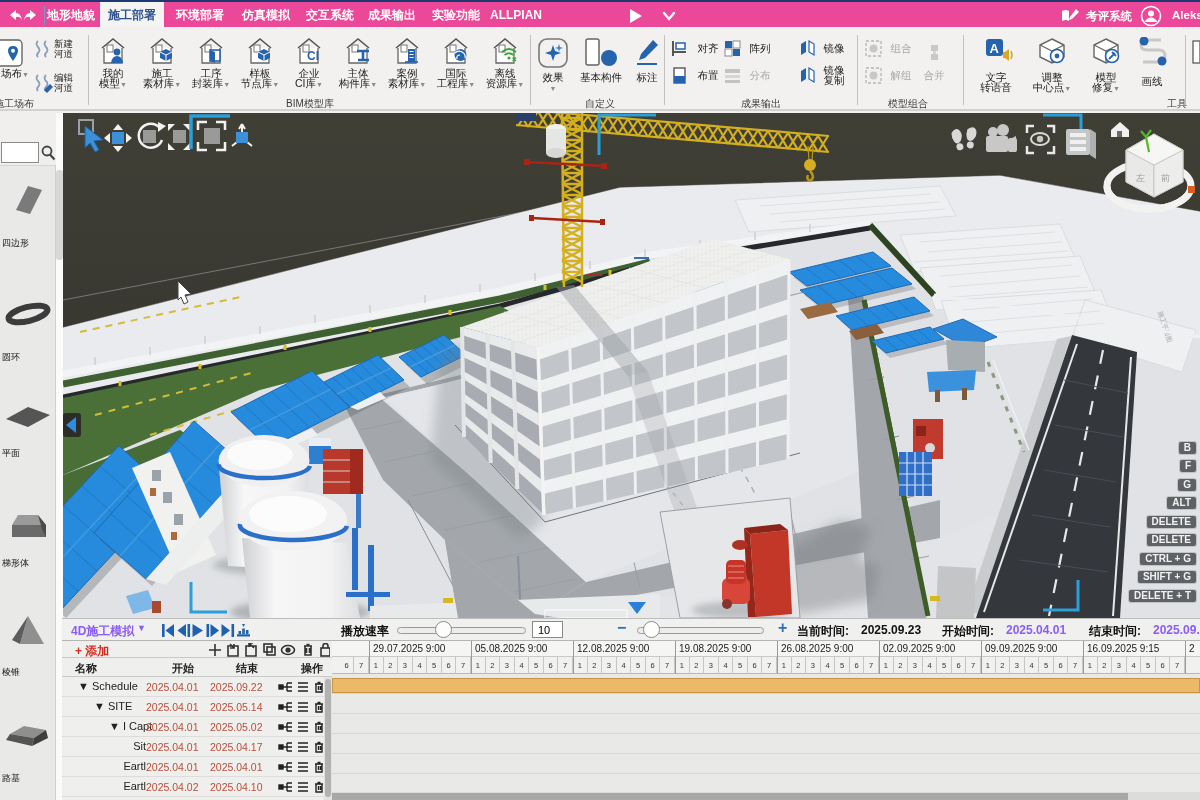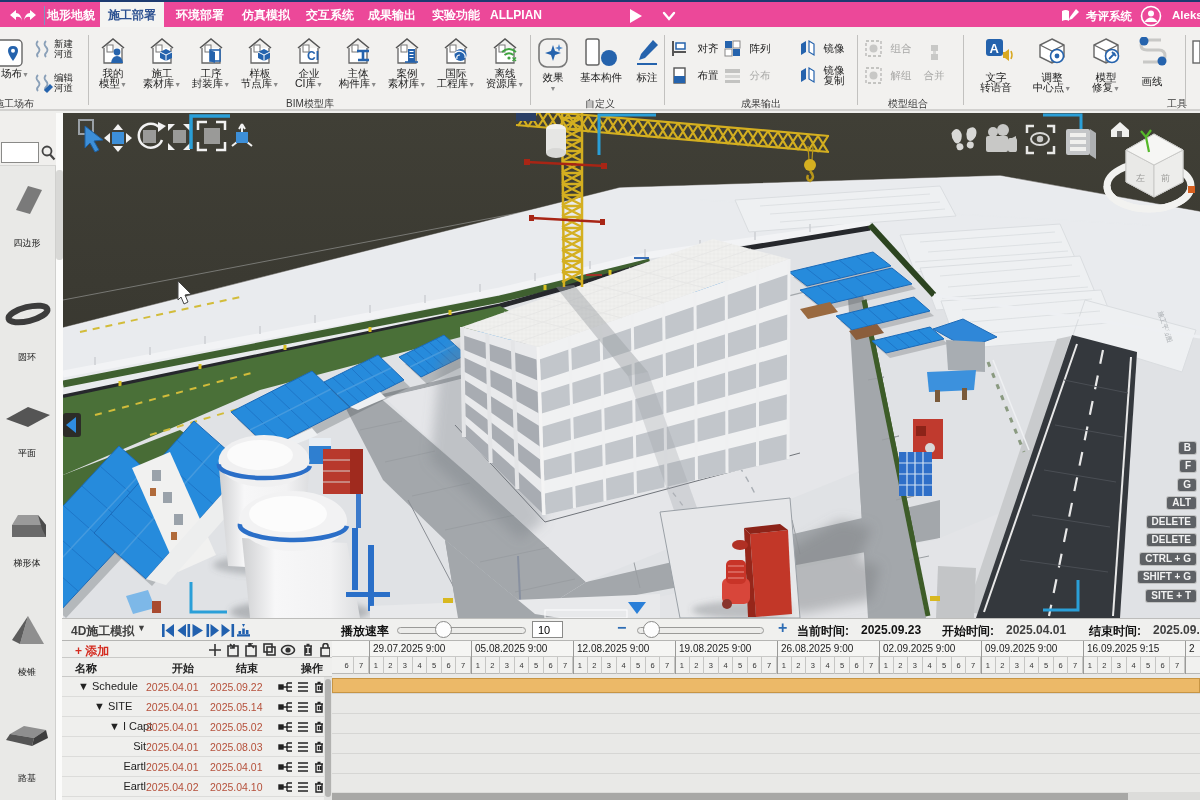--- a/index.html
+++ b/index.html
@@ -7,25 +7,25 @@
 #stage{position:relative;width:1200px;height:800px}
 .topbar{left:0;top:0;width:1200px;height:27px;background:#ec4899;border-top:2px solid #1c3a70}
 .tab{position:absolute;top:0;height:27px;line-height:27px;color:#fff;font-size:12px;font-weight:bold;text-align:center;transform:translateX(-50%)}
 .atab{position:absolute;left:100px;width:64px;background:#f4f4f2;color:#2d5191;top:0;height:27px;line-height:27px;font-size:12px;font-weight:bold;text-align:center}
 .ribbon{left:0;top:27px;width:1200px;height:84px;background:#f2f1ef;border-bottom:2px solid #d2d1cf}
 .rlabel{position:absolute;font-size:10px;color:#3a3a3a;transform:translateX(-50%);top:70px;white-space:nowrap}
 .ritem{position:absolute;text-align:center;transform:translateX(-50%);font-size:10.5px;color:#1c1c1c;line-height:9.5px;white-space:nowrap}
 .rsep{position:absolute;top:8px;height:70px;width:1px;background:#c2c1bf}
 .sidebar{left:0;top:113px;width:56px;height:687px;background:#e9e9e7;border-right:1px solid #d0d0ce}
 .gutter{left:56px;top:113px;width:7px;height:687px;background:#fbfbfa}
-.sideitem{position:absolute;left:2px;width:50px;text-align:center;font-size:9px;color:#1a1a1a}
+.sideitem{position:absolute;left:2px;width:50px;text-align:left;font-size:9px;color:#1a1a1a}
 .kbd{position:absolute;right:3px;background:rgba(80,83,87,.9);color:#f2f2f2;font-size:10px;font-weight:bold;line-height:12px;padding:0 5px;border-radius:3px;border:1px solid rgba(225,225,225,.75)}
 .playbar{left:62px;top:618px;width:1138px;height:22px;background:#f0f0ee;border-top:1px solid #bdbdbb;font-size:12px}
 .pb{position:absolute;top:4px;color:#111;font-weight:bold;white-space:nowrap}
-.blue{color:#404040}
+.blue{color:#8b5cf6}
 .tbl{left:62px;top:640px;width:270px;height:160px;background:#efefed;border-top:1px solid #b5b5b3;font-size:11px}
 .gantt{left:332px;top:640px;width:868px;height:160px;background:#eab308;border-top:1px solid #b5b5b3;overflow:hidden}
 .red{color:#b5503a}
 .gdate{position:absolute;top:2px;font-size:10px;color:#1a1a1a;white-space:nowrap}
 svg{display:block}
 </style></head><body>
 <div id="stage">
 
 <div class="abs topbar">
       <svg class="abs" style="left:6px;top:5px" width="36" height="18" viewBox="0 0 36 18">
@@ -713,21 +713,21 @@
       <polygon points="178,281 191,294 185,295 188,302 184,304 181,297 178,300" fill="#fff" stroke="#444" stroke-width="1"></polygon>
     </svg>
 <div class="kbd" style="top:441px">B</div>
 <div class="kbd" style="top:459px">F</div>
 <div class="kbd" style="top:478px">G</div>
 <div class="kbd" style="top:496px">ALT</div>
 <div class="kbd" style="top:515px">DELETE</div>
 <div class="kbd" style="top:533px">DELETE</div>
 <div class="kbd" style="top:552px">CTRL + G</div>
 <div class="kbd" style="top:570px">SHIFT + G</div>
-<div class="kbd" style="top:589px">SITE + T</div>
+<div class="kbd" style="top:589px">DELETE + T</div>
 <div class="abs playbar">
       <div class="pb blue" style="left:9px;font-weight:bold">4D施工模拟</div>
       <div class="pb blue" style="left:75px;font-size:9px">▼</div>
       <svg class="abs" style="left:99px;top:4px" width="150" height="15" viewBox="0 0 150 15">
         <g fill="#2160ae" stroke="none">
           <rect x="1" y="1" width="2.6" height="13"></rect>
           <path d="M13 1 L4.5 7.5 L13 14 Z"></path>
           <path d="M25 1 L16.5 7.5 L25 14 Z"></path>
           <rect x="26.5" y="1" width="2.6" height="13"></rect>
           <path d="M31.5 1 L42 7.5 L31.5 14 Z"></path>
@@ -812,21 +812,21 @@
             <rect x="1" y="4" width="4" height="4" fill="#222"></rect>
             <path d="M5 6 h4 M9 2 h5 M9 6 h5 M9 10 h5 M9 2 v8"></path>
             <path d="M20 2 h10 M20 6 h10 M20 10 h10"></path>
             <path d="M37 3 h8 M38 3 v8 h6 v-8 M39.5 1.5 h3 M40.5 5 v4 M42.5 5 v4"></path>
           </g>
         </svg>
       </div>
       <div class="abs" style="left:0;top:96px;width:264px;height:20px;border-bottom:1px solid #dcdcda">
         <span class="abs" style="left:48px;top:3px;color:#222;width:36px;text-align:right;overflow:hidden">Sit</span>
         <span class="abs red" style="left:84px;top:4px;font-size:10.5px">2025.04.01</span>
-        <span class="abs red" style="left:148px;top:4px;font-size:10.5px">2025.08.03</span>
+        <span class="abs red" style="left:148px;top:4px;font-size:10.5px">2025.04.17</span>
         <svg class="abs" style="left:216px;top:4px" width="46" height="12" viewBox="0 0 46 12">
           <g stroke="#222" stroke-width="1.4" fill="none">
             <rect x="1" y="4" width="4" height="4" fill="#222"></rect>
             <path d="M5 6 h4 M9 2 h5 M9 6 h5 M9 10 h5 M9 2 v8"></path>
             <path d="M20 2 h10 M20 6 h10 M20 10 h10"></path>
             <path d="M37 3 h8 M38 3 v8 h6 v-8 M39.5 1.5 h3 M40.5 5 v4 M42.5 5 v4"></path>
           </g>
         </svg>
       </div>
       <div class="abs" style="left:0;top:116px;width:264px;height:20px;border-bottom:1px solid #dcdcda">

